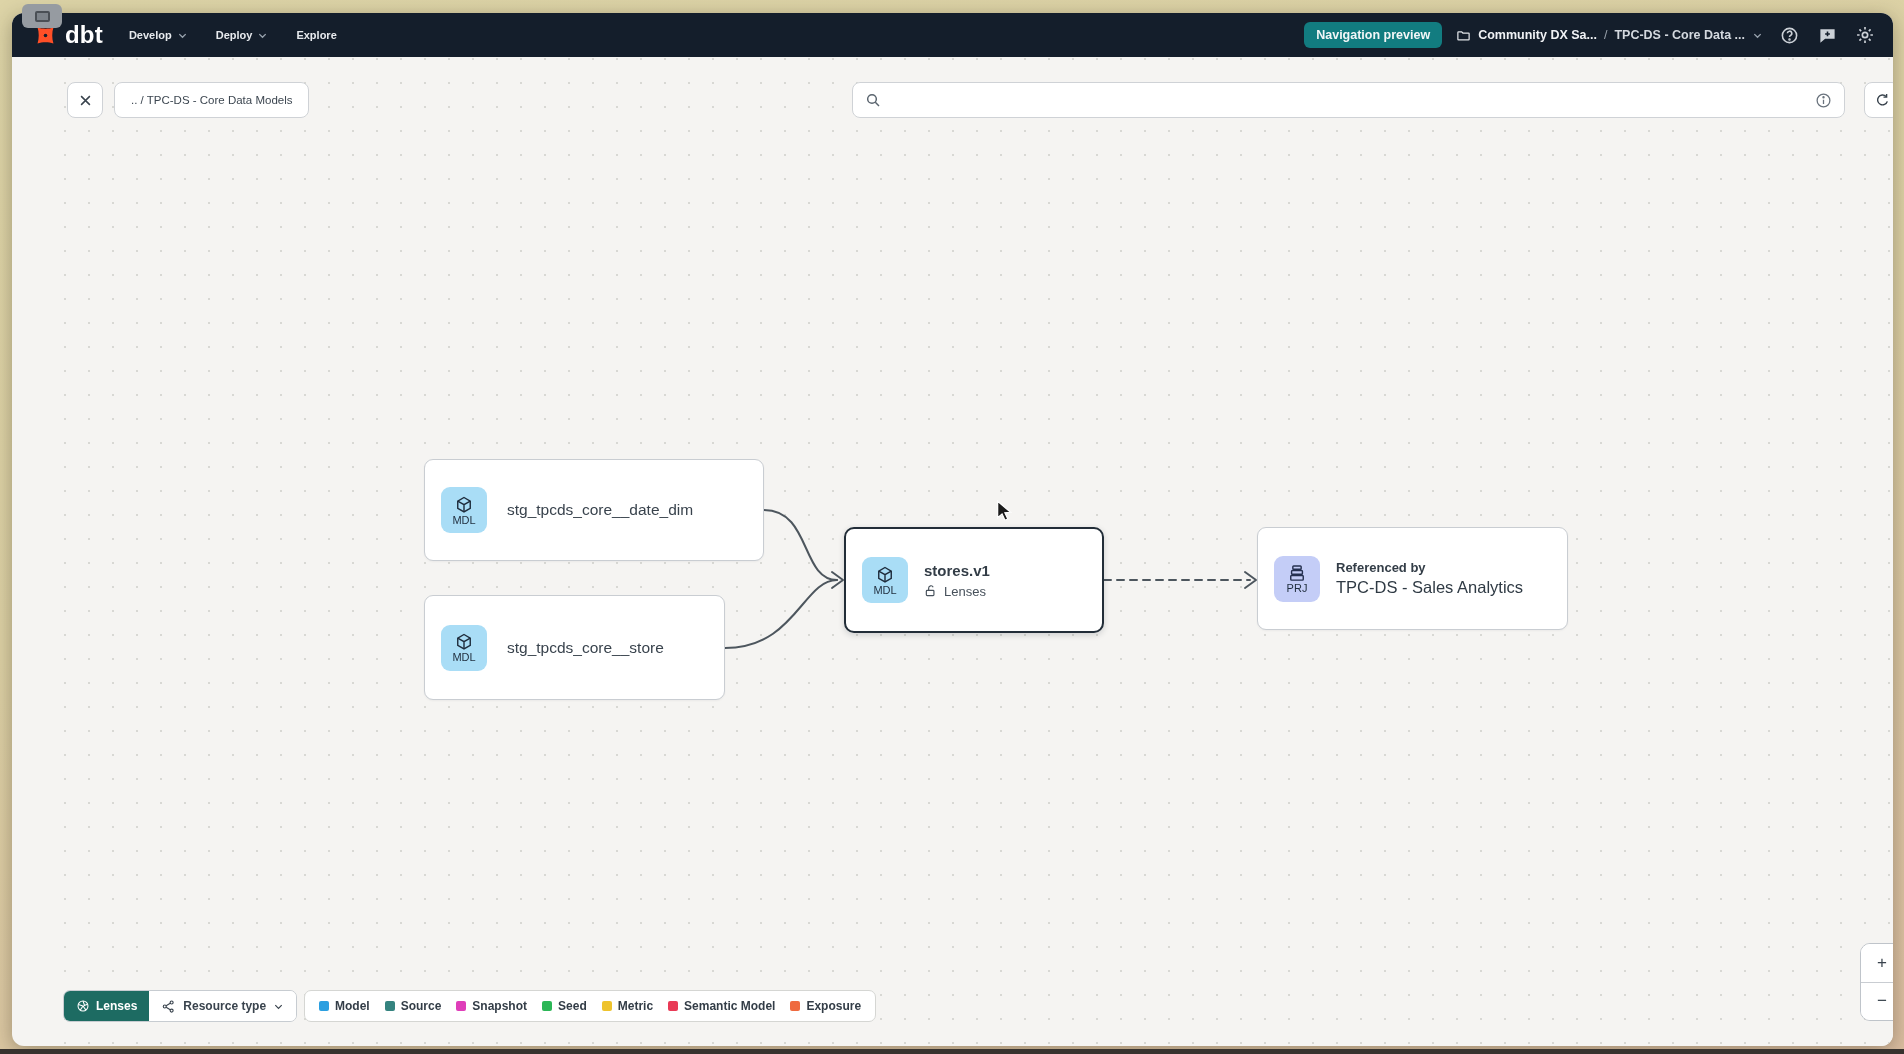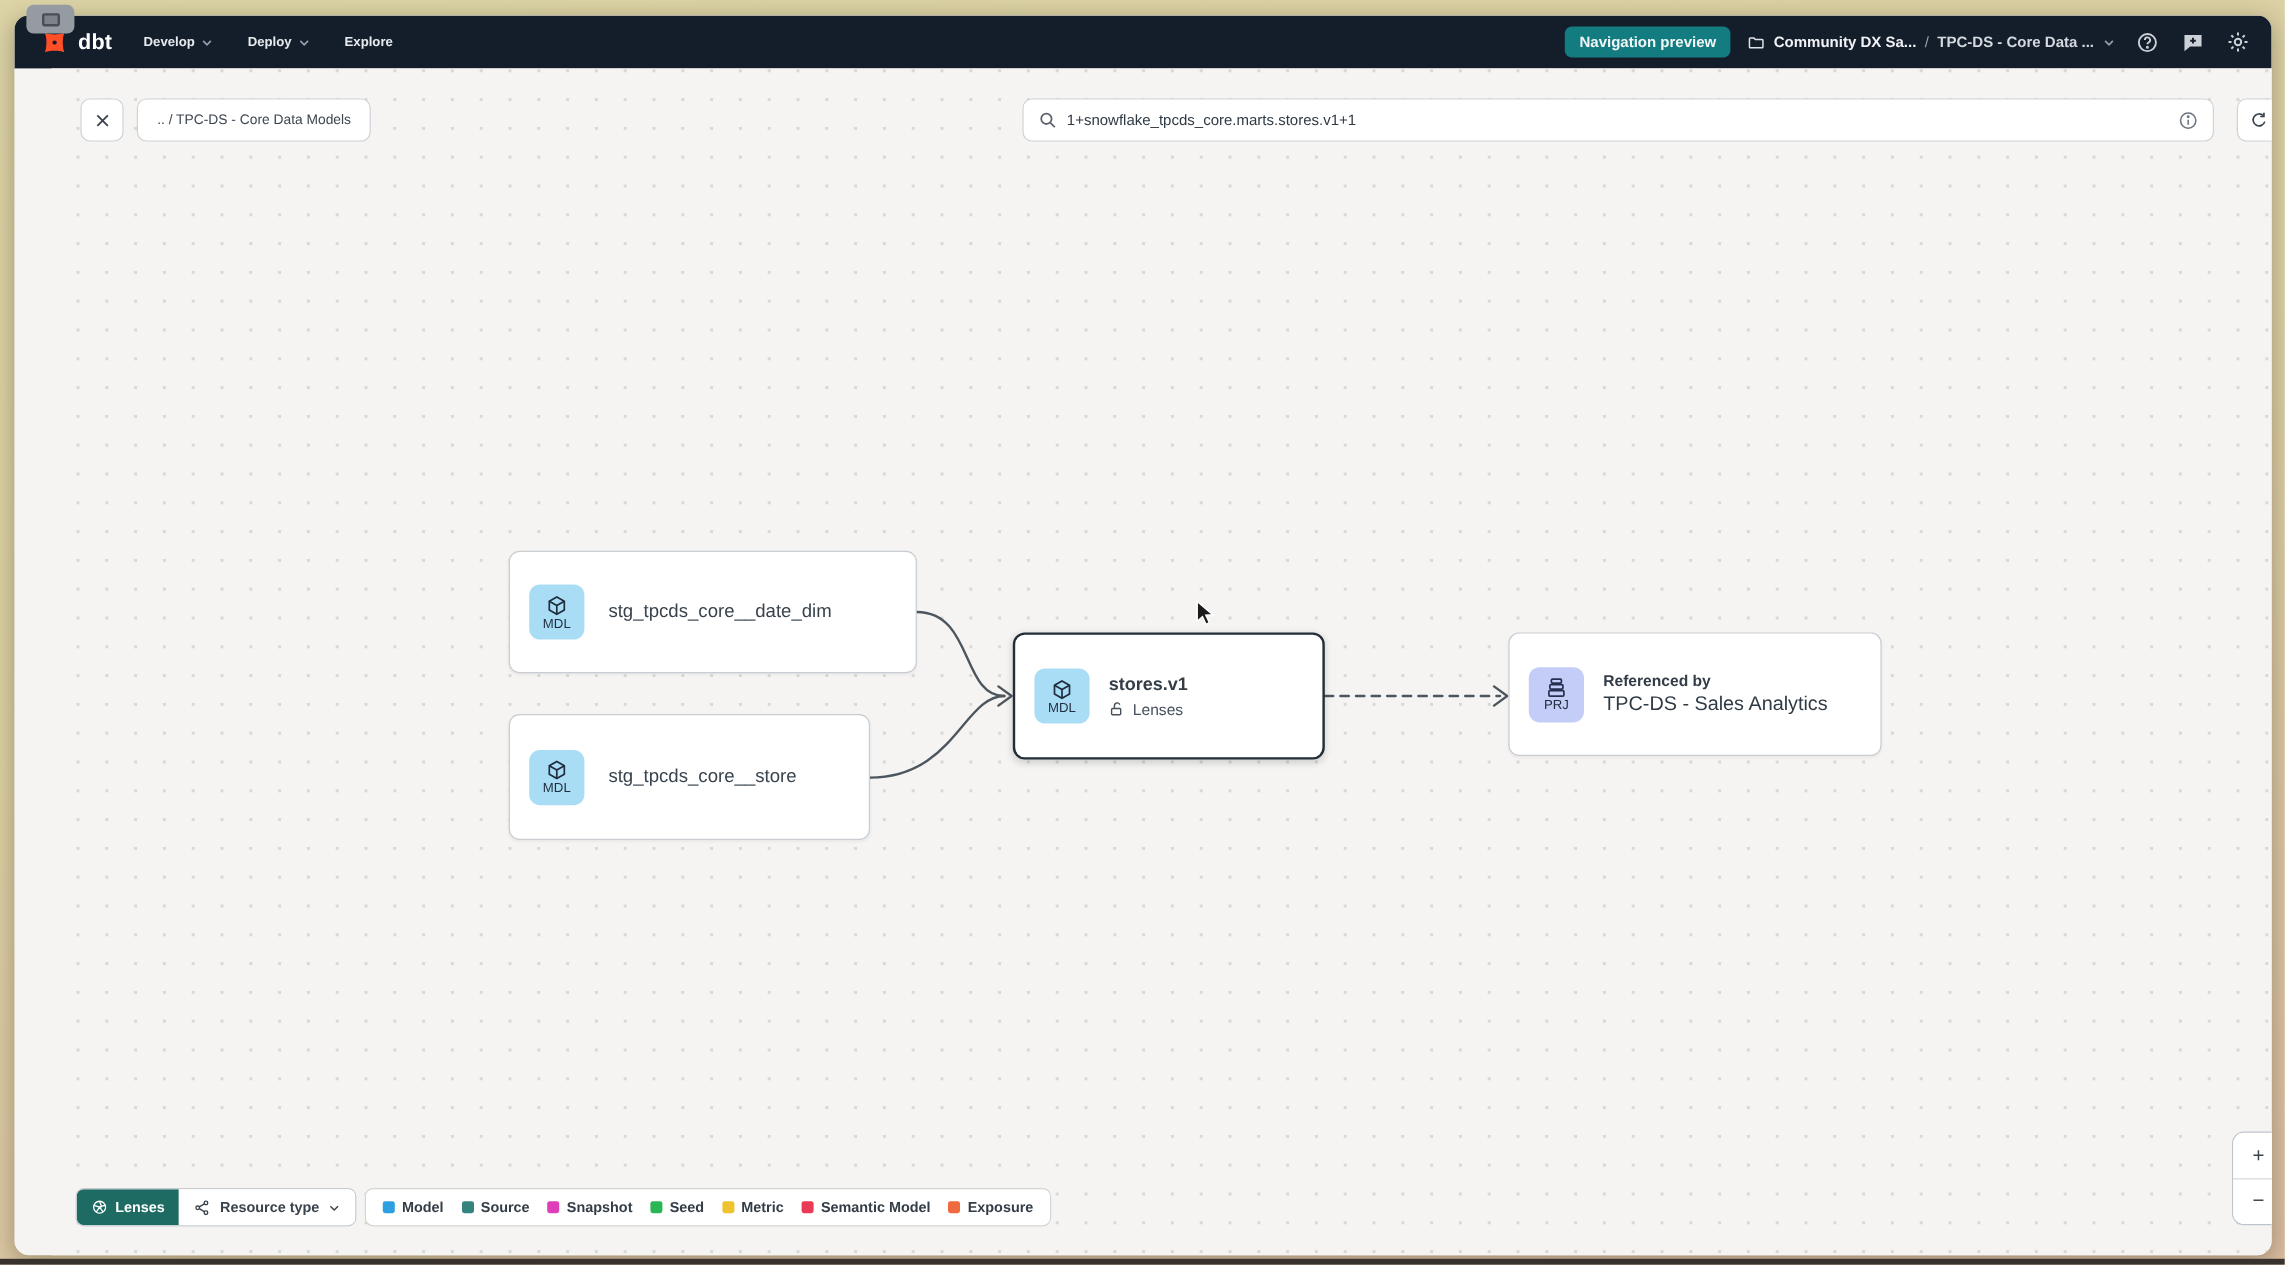--- a/index.html
+++ b/index.html
@@ -16,21 +16,21 @@
     background:#969ba1; border-radius:6px; z-index:60; display:flex; align-items:center; justify-content:center; }
   .capture-blob .inner { width:15px; height:11px; border:2px solid #4a4f55; border-radius:2px; background:#7d838a; }
 
   
   .window { position:absolute; left:12px; top:13px; width:1881px; height:1033px;
     border-radius:12px; overflow:hidden; background:#f5f4f2; box-shadow:0 4px 20px rgba(40,35,20,.35); }
 
   
   .navbar { height:44px; background:#141e2b; display:flex; align-items:center; padding:0 16px 0 20px; }
   .logo-wrap { display:flex; align-items:center; gap:6px; margin-right:26px; }
-  .logo-text { color:#fff; font-size:18px; font-weight:800; letter-spacing:.2px; }
+  .logo-text { color:#fff; font-size:24px; font-weight:800; letter-spacing:.2px; }
   .nav-item { display:flex; align-items:center; gap:5px; color:#e7eaee; font-size:11px; font-weight:700;
     margin-right:28px; cursor:pointer; }
   .nav-item svg { stroke:#98a2ad; }
   .nav-right { margin-left:auto; display:flex; align-items:center; gap:14px; }
   .nav-preview-btn { background:#127c80; color:#f2f6f7; font-size:12.5px; font-weight:700;
     padding:6px 12px; border-radius:6px; border:none; cursor:pointer; }
   .nav-breadcrumb { display:flex; align-items:center; gap:7px; color:#dfe3e8; font-size:12.5px;text-align:center; }
   .nav-breadcrumb .proj { font-weight:800; color:#f0f2f5; }
   .nav-breadcrumb .sep { color:#9aa3ad; }
   .nav-breadcrumb .env { color:#d4d9df; font-weight:600; }
@@ -174,21 +174,20 @@
       </svg>
     </div>
 
     <div class="chip">.. / TPC-DS - Core Data Models</div>
 
     <div class="searchbar">
       <svg width="16" height="16" viewBox="0 0 24 24" fill="none" stroke="#5a646e" stroke-width="2.2">
         <circle cx="10.5" cy="10.5" r="6.5"></circle>
           <path d="M15.5 15.5L21 21"></path>
       </svg>
-      <input type="text" value="1+snowflake_tpcds_core.marts.stores.v1+1" style="">
       <span class="info">
         <svg width="17" height="17" viewBox="0 0 24 24" fill="none" stroke="#6a737d" stroke-width="1.8">
           <circle cx="12" cy="12" r="9"></circle>
             <path d="M12 11v6"></path>
             <circle cx="12" cy="7.5" r="0.8" fill="#6a737d"></circle>
         </svg>
       </span>
     </div>
 
     <div class="icon-btn refresh-btn">

